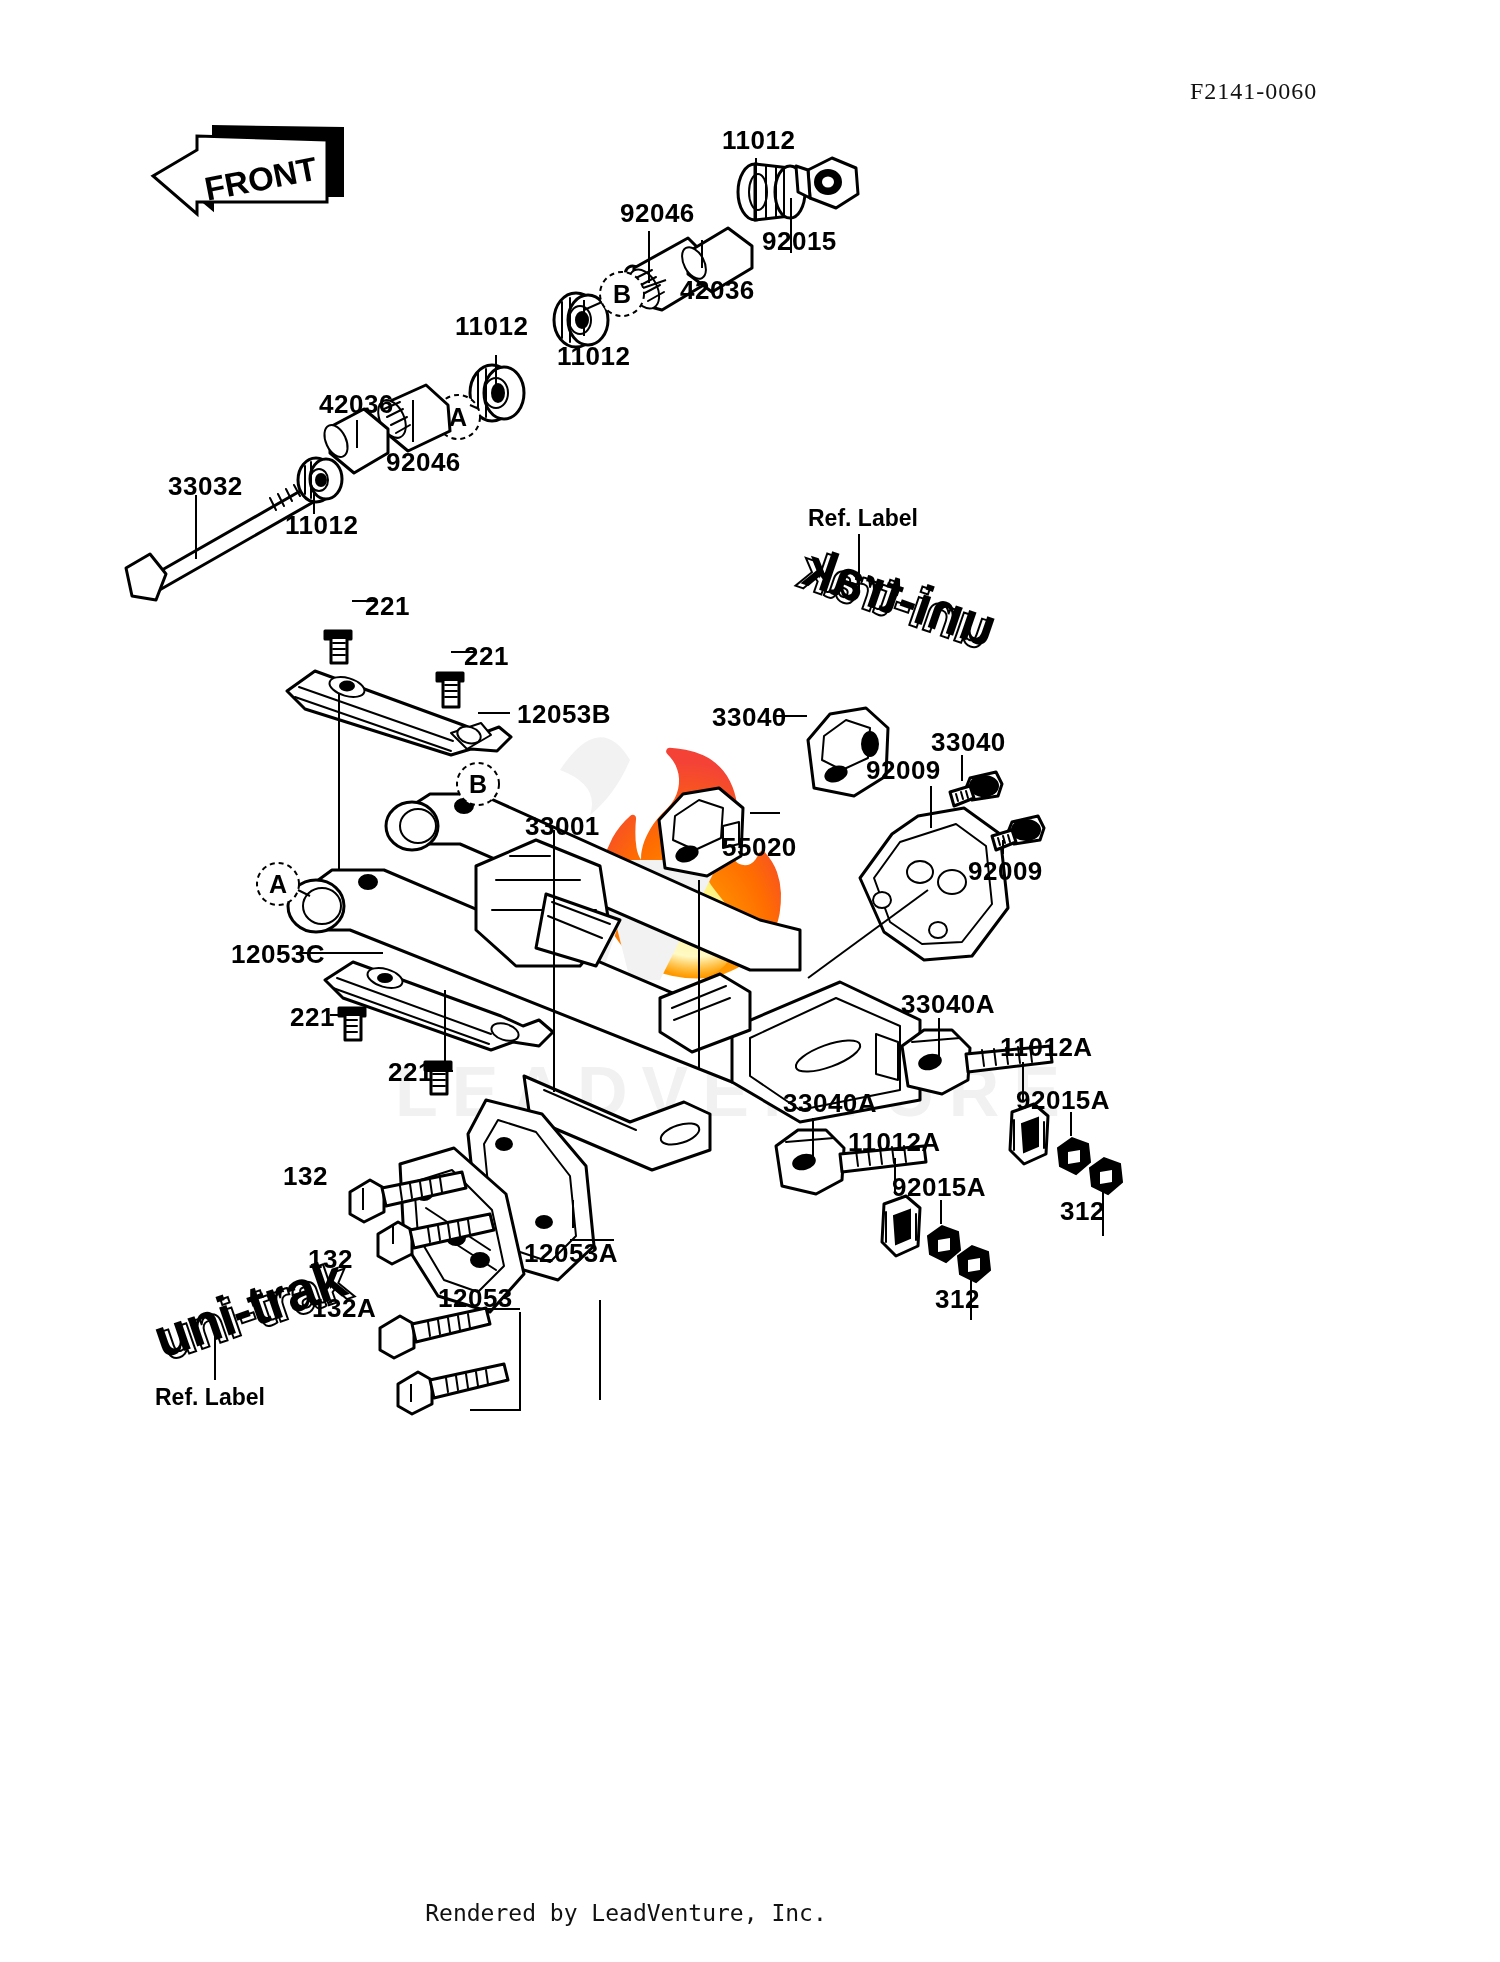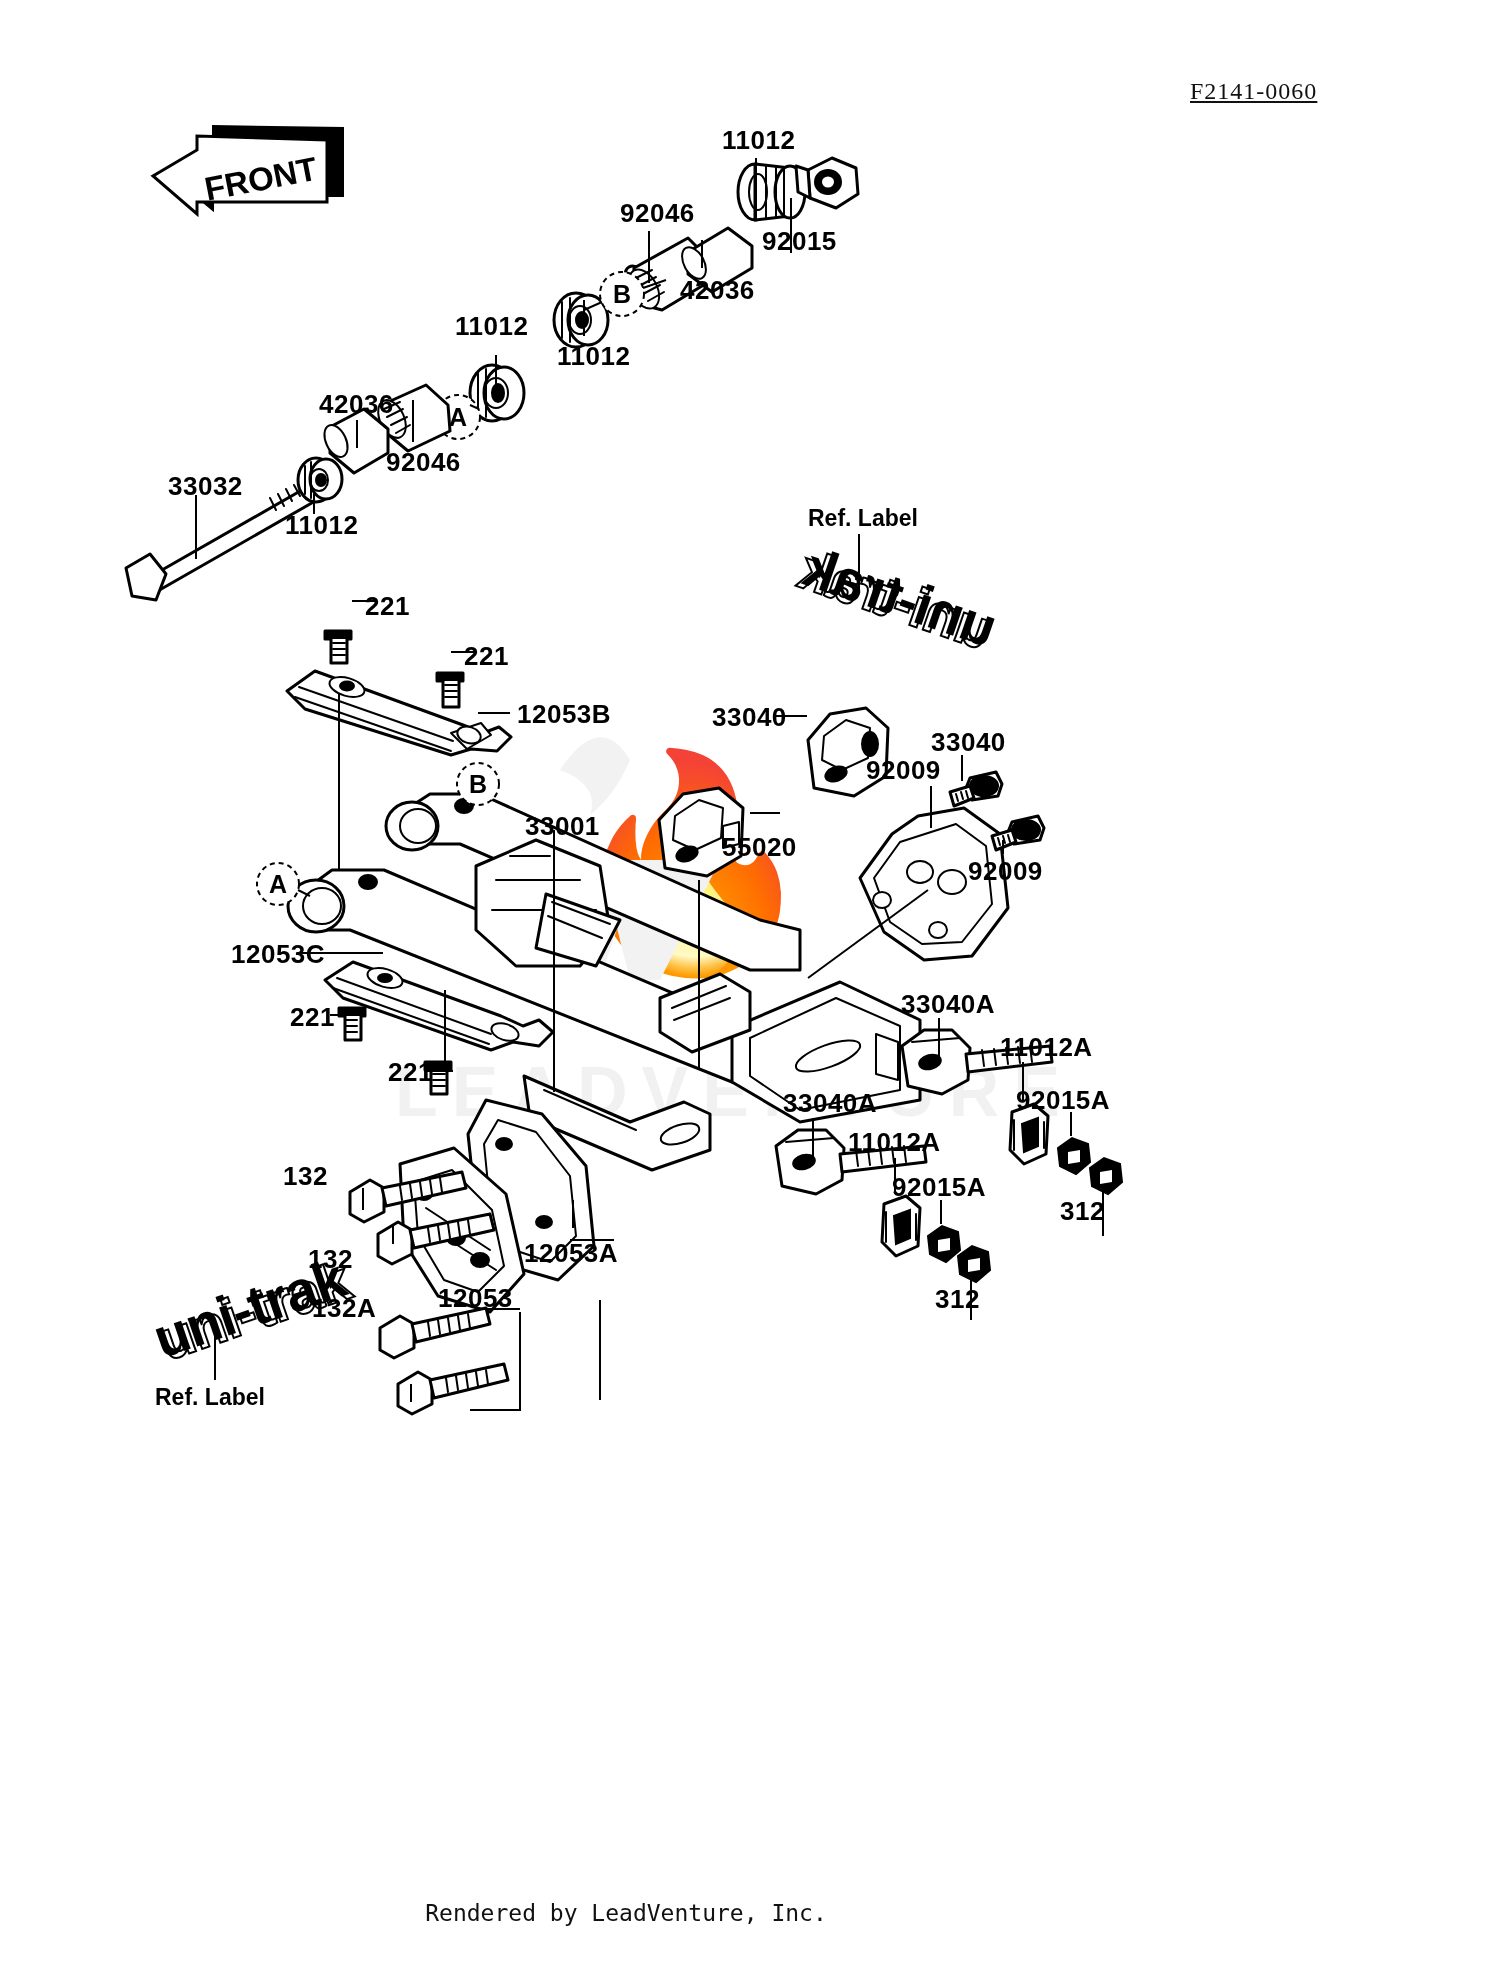--- a/index.html
+++ b/index.html
@@ -6,21 +6,21 @@
   body{width:1500px;height:1962px;position:relative;overflow:hidden;
        font-family:"Liberation Sans","DejaVu Sans",sans-serif;color:#000;}
   .page{position:absolute;left:0;top:0;width:1500px;height:1962px;background:#fff;}
 
   
   .lbl{position:absolute;font-family:"Liberation Sans","DejaVu Sans",sans-serif;
        font-weight:bold;font-size:26px;letter-spacing:.5px;white-space:nowrap;color:#000;}
   .reflbl{position:absolute;font-family:"Liberation Sans","DejaVu Sans",sans-serif;
           font-weight:bold;font-size:23px;white-space:nowrap;color:#000;}
   .docid{position:absolute;font-family:"Liberation Serif","DejaVu Serif",serif;
-         font-size:24px;letter-spacing:1px;white-space:nowrap;color:#111;text-decoration:underline;}
+         font-size:24px;letter-spacing:1px;white-space:nowrap;color:#111;}
   .footer{position:absolute;left:0;top:1900px;width:1252px;text-align:center;
           font-family:"DejaVu Sans Mono","Liberation Mono",monospace;
           font-size:23px;color:#111;letter-spacing:0px;}
 
   
   .ld{position:absolute;background:#000;}
   .ld.h{height:2px;}
   .ld.v{width:2px;}
 
   

